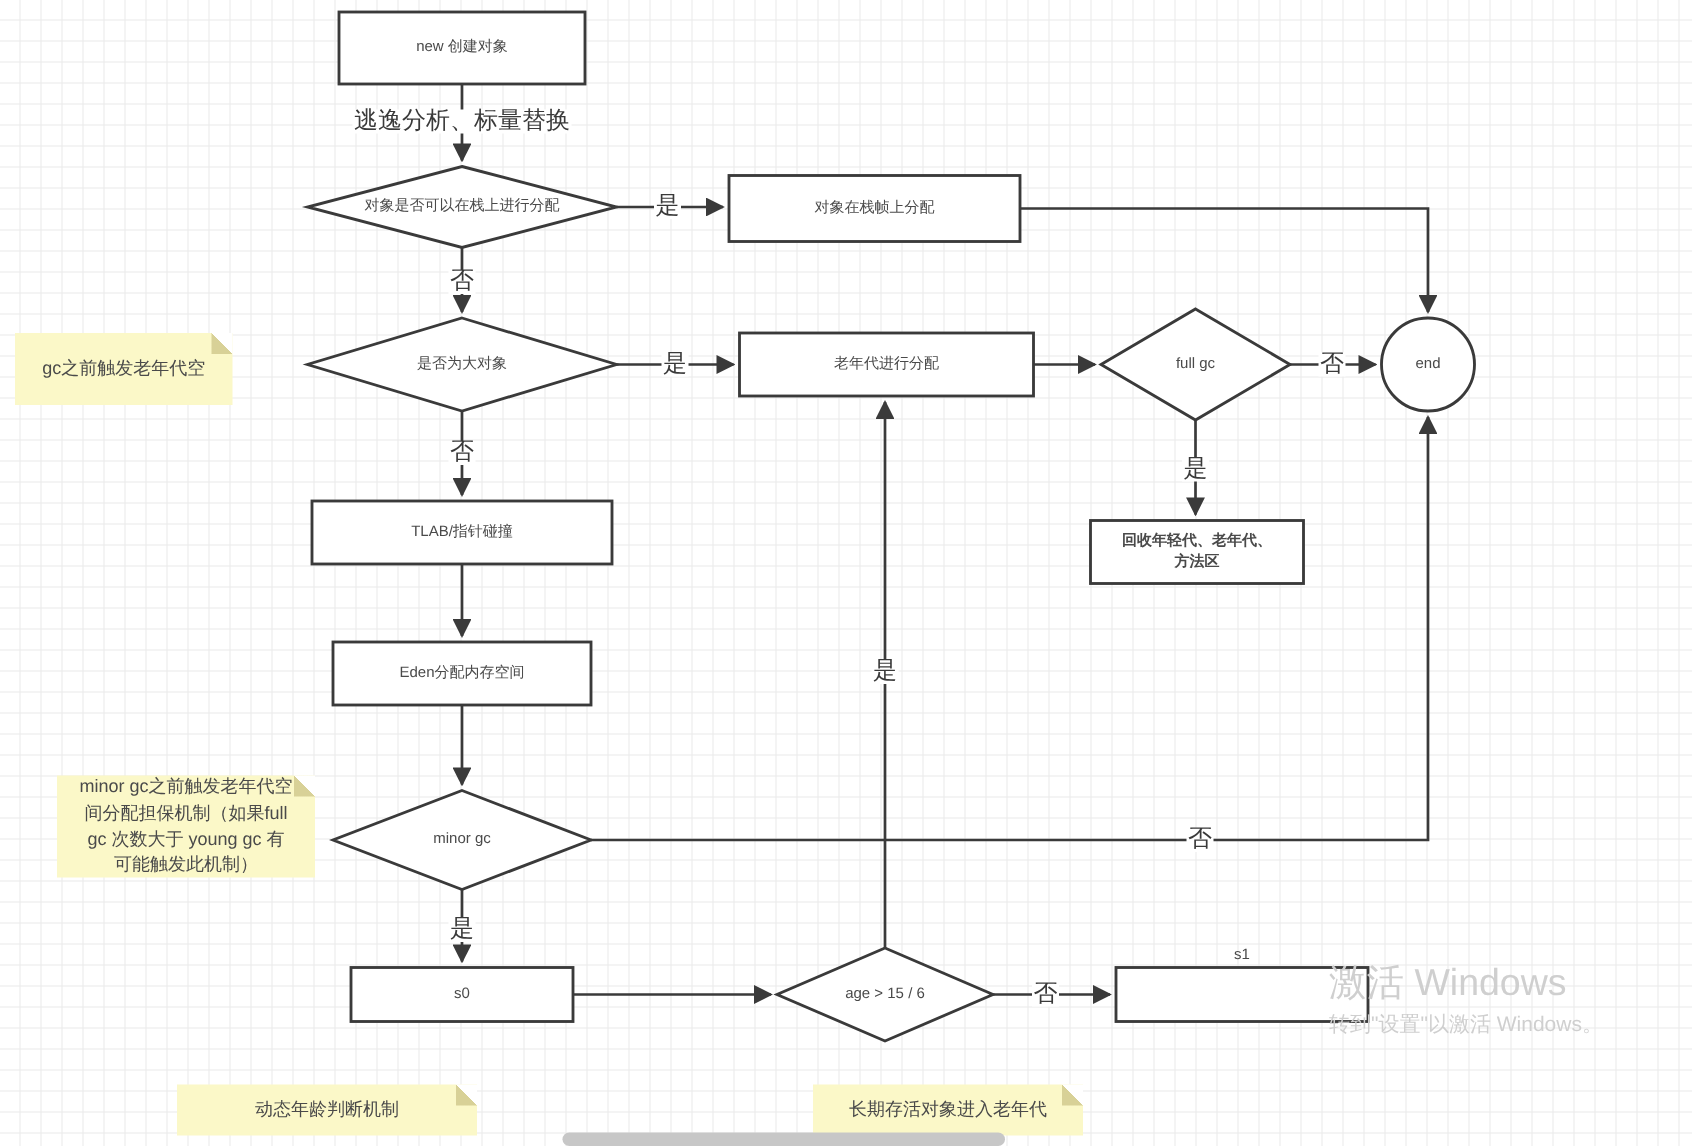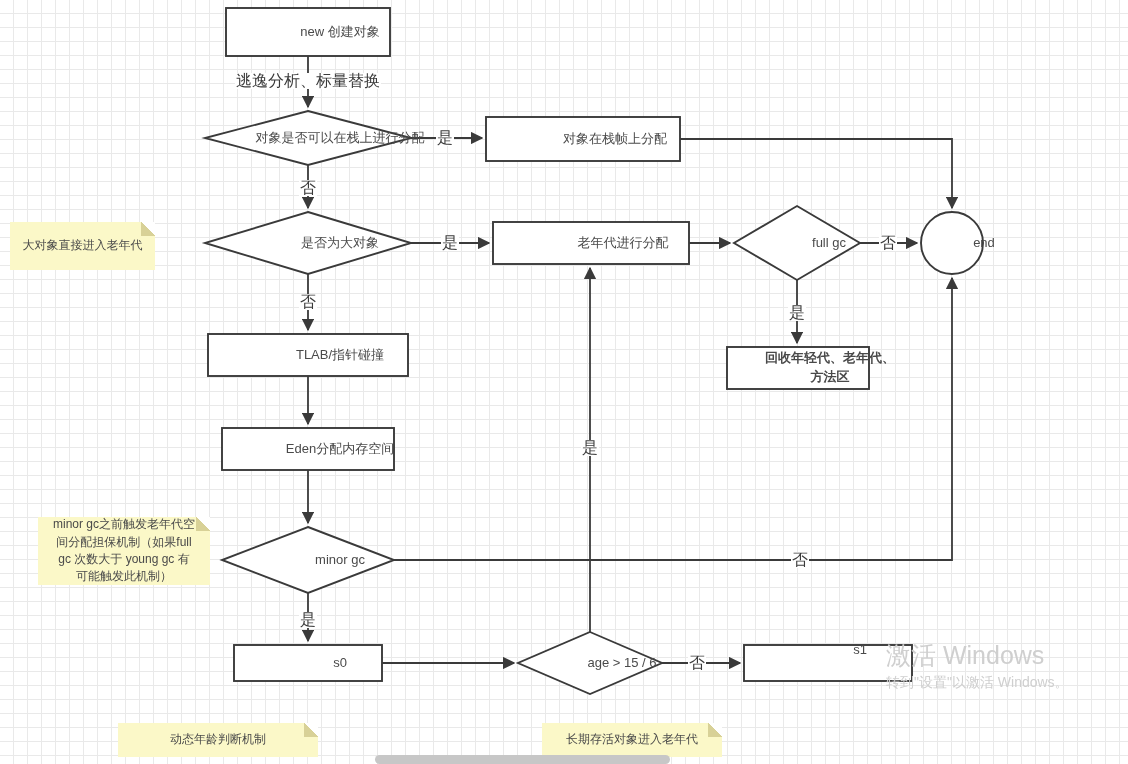--- a/index.html
+++ b/index.html
@@ -26,25 +26,24 @@
     width: 1128px;
     height: 764px;
   }
   .node-label {
     position: absolute;
     display: flex;
     align-items: center;
     justify-content: center;
     text-align: center;
     color: #4a4a4a;
-    font-size: 13px;
+    font-size: 10px;
     line-height: 1.45;
     pointer-events: none;
     white-space: pre-line;
-    padding-left: 32px;
   }
   .edge-label {
     position: absolute;
     color: #3a3a3a;
     font-size: 16px;
     line-height: 1;
     background: #ffffff;
     padding: 0 1px;
     transform: translate(-50%, -50%);
     white-space: nowrap;
@@ -204,21 +203,21 @@
   <div class="node-label" style="left:208px; top:334px; width:200px; height:42px;">TLAB/指针碰撞</div>
 
   <div class="node-label" style="left:222px; top:428px; width:172px; height:42px;">Eden分配内存空间</div>
 
   <div class="node-label" style="left:258px; top:548px; width:100px; height:24px;">minor gc</div>
 
   <div class="node-label" style="left:234px; top:645px; width:148px; height:36px;text-align:right;">s0</div>
 
   <div class="node-label" style="left:540px; top:651px; width:100px; height:24px;">age &gt; 15 / 6</div>
 
-  <div class="node-label" style="left:744px; top:632px; width:168px; height:36px;">s1</div>
+  <div class="node-label" style="left:744px; top:619px; width:168px; height:36px;">s1</div>
 
   <div class="edge-label" style="left:308px; top:81px;">逃逸分析、标量替换</div>
 
   <div class="edge-label" style="left:445px; top:138px;">是</div>
 
   <div class="edge-label" style="left:308px; top:188px;">否</div>
 
   <div class="edge-label" style="left:450px; top:243px;">是</div>
 
   <div class="edge-label" style="left:308px; top:302px;">否</div>
@@ -230,21 +229,21 @@
   <div class="edge-label" style="left:308px; top:620px;">是</div>
 
   <div class="edge-label" style="left:800px; top:560px;">否</div>
 
   <div class="edge-label" style="left:697px; top:663px;">否</div>
 
   <div class="edge-label" style="left:590px; top:448px;">是</div>
 
   <div class="sticky" style="left:10px; top:222px; width:145px; height:48px;">
     <span class="fold"></span>
-    <span>大对象直接进入老年代</span>
+    <span>gc之前触发老年代空</span>
   </div>
 
   <div class="sticky" style="left:38px; top:517px; width:172px; height:68px;">
     <span class="fold"></span>
     <span>minor gc之前触发老年代空
 间分配担保机制（如果full
 gc 次数大于 young gc 有
 可能触发此机制）</span>
   </div>
 

